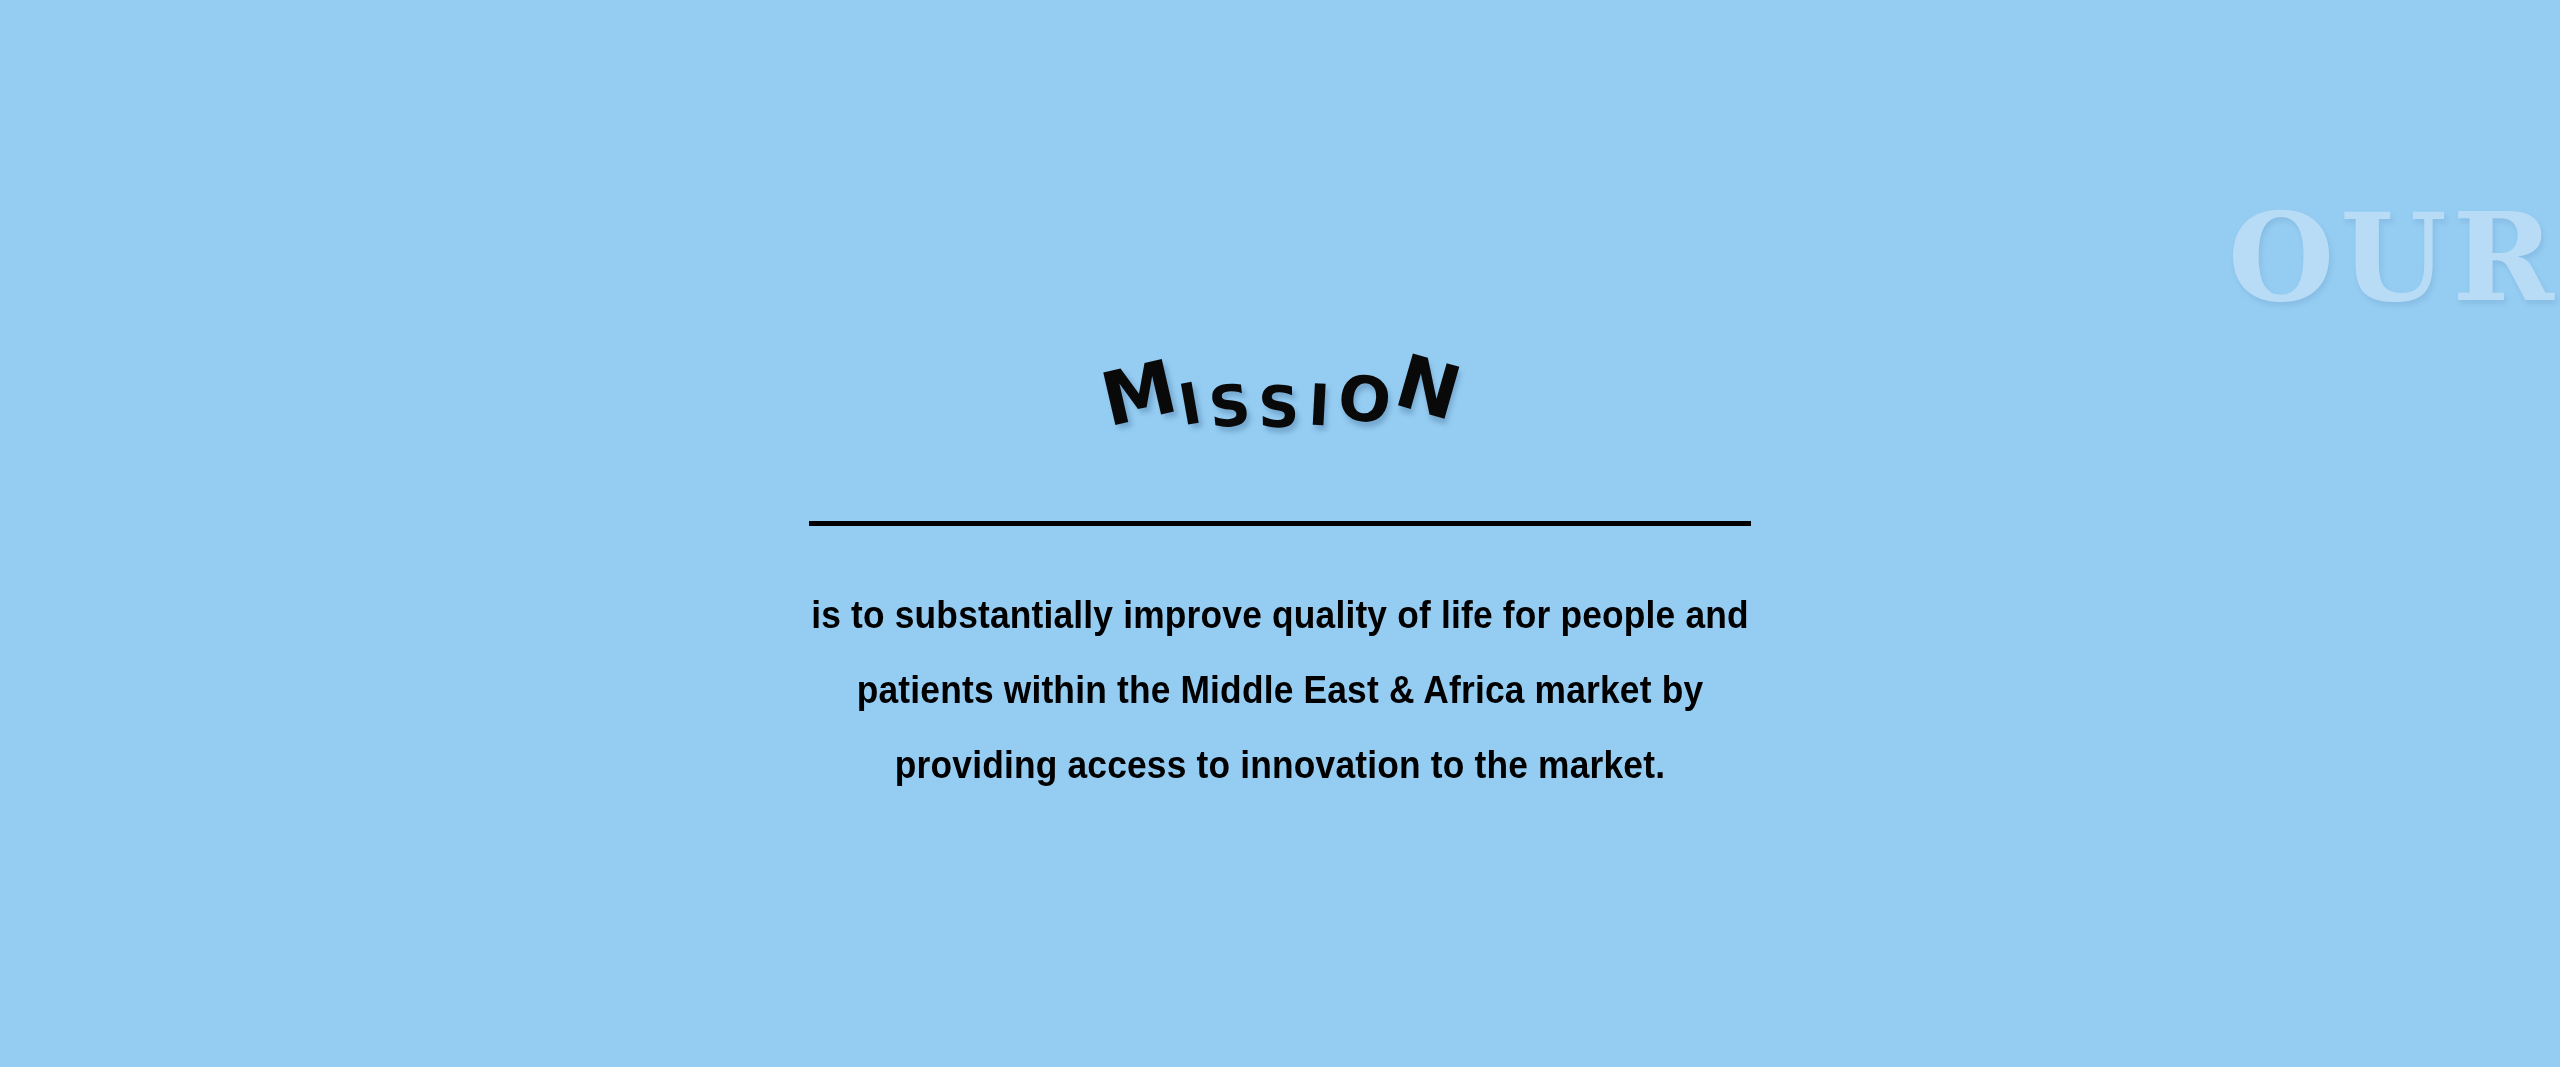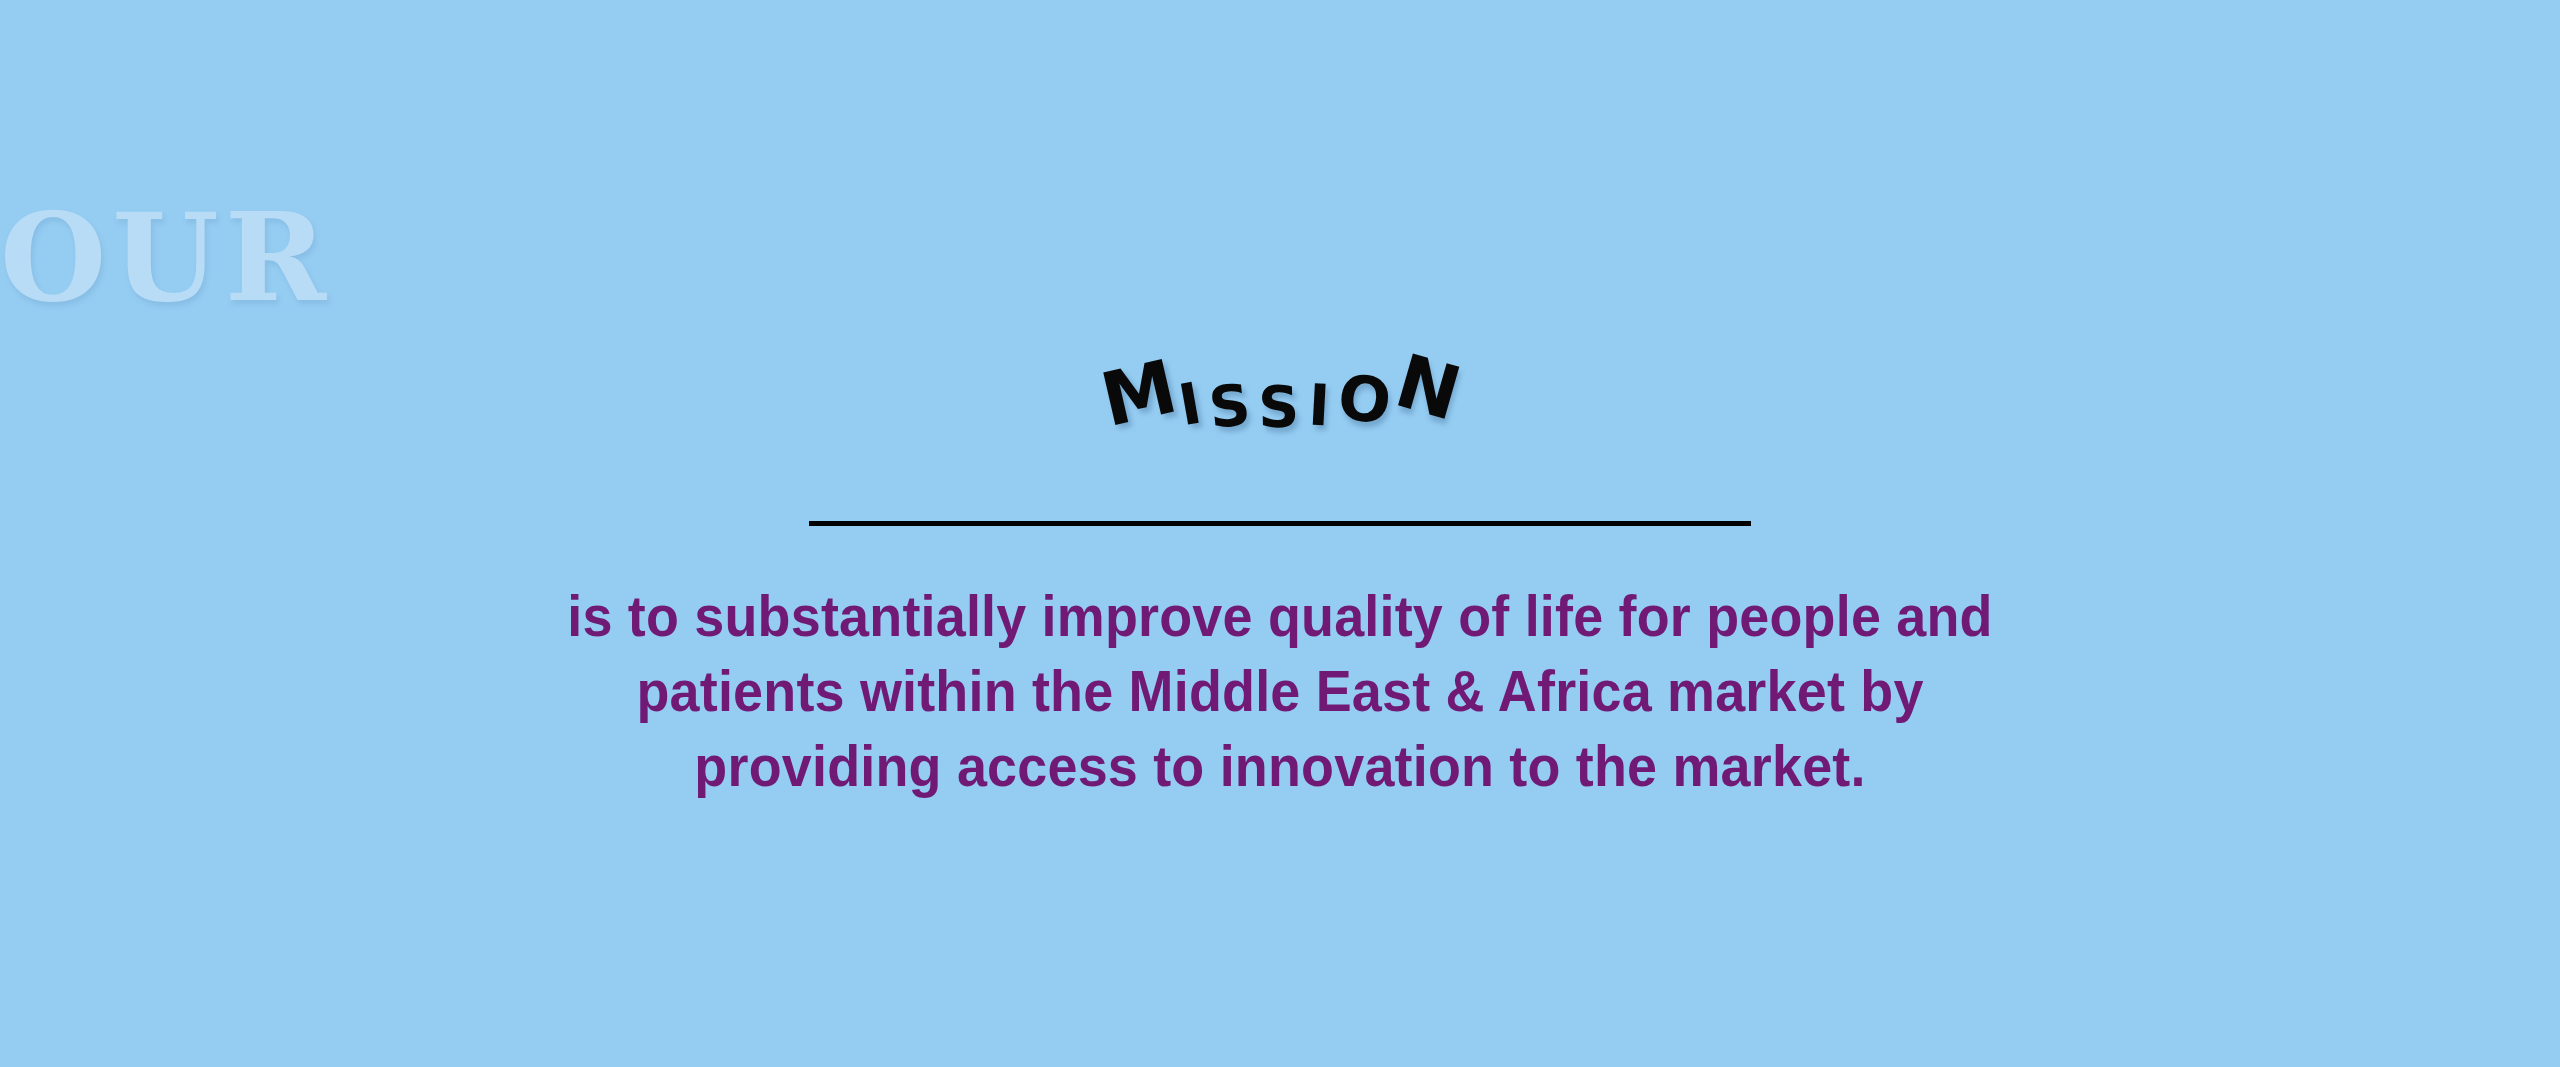--- a/index.html
+++ b/index.html
@@ -21,21 +21,21 @@
     background: #95ccf2;
     overflow: hidden;
   }
 
   
   .ghost-heading {
     position: absolute;
     left: 0;
     top: 196px;
     width: 2560px;
-    text-align: left;
+    text-align: right;
     font-family: "DejaVu Serif", "Liberation Serif", serif;
     font-weight: 700;
     font-size: 122px;
     line-height: 1;
     letter-spacing: 6px;
     color: #b9dcf6;
     text-shadow: 2px 4px 5px rgba(90, 140, 180, 0.22);
     white-space: nowrap;
     user-select: none;
   }
@@ -91,24 +91,24 @@
   }
 
   
   .mission-body {
     position: absolute;
     left: 50%;
     top: 578px;
     transform: translateX(-50%);
     width: 1560px;
     text-align: center;
-    color: #701a75;
+    color: #000000;
     font-family: "Liberation Sans", "DejaVu Sans", sans-serif;
     font-weight: 700;
-    font-size: 58px;
+    font-size: 38px;
     line-height: 75px;
     letter-spacing: 0.2px;
     font-stretch: condensed;
     user-select: none;
   }
   .mission-body .ln {
     display: block;
     white-space: nowrap;
     transform: scaleX(0.93);
   }

